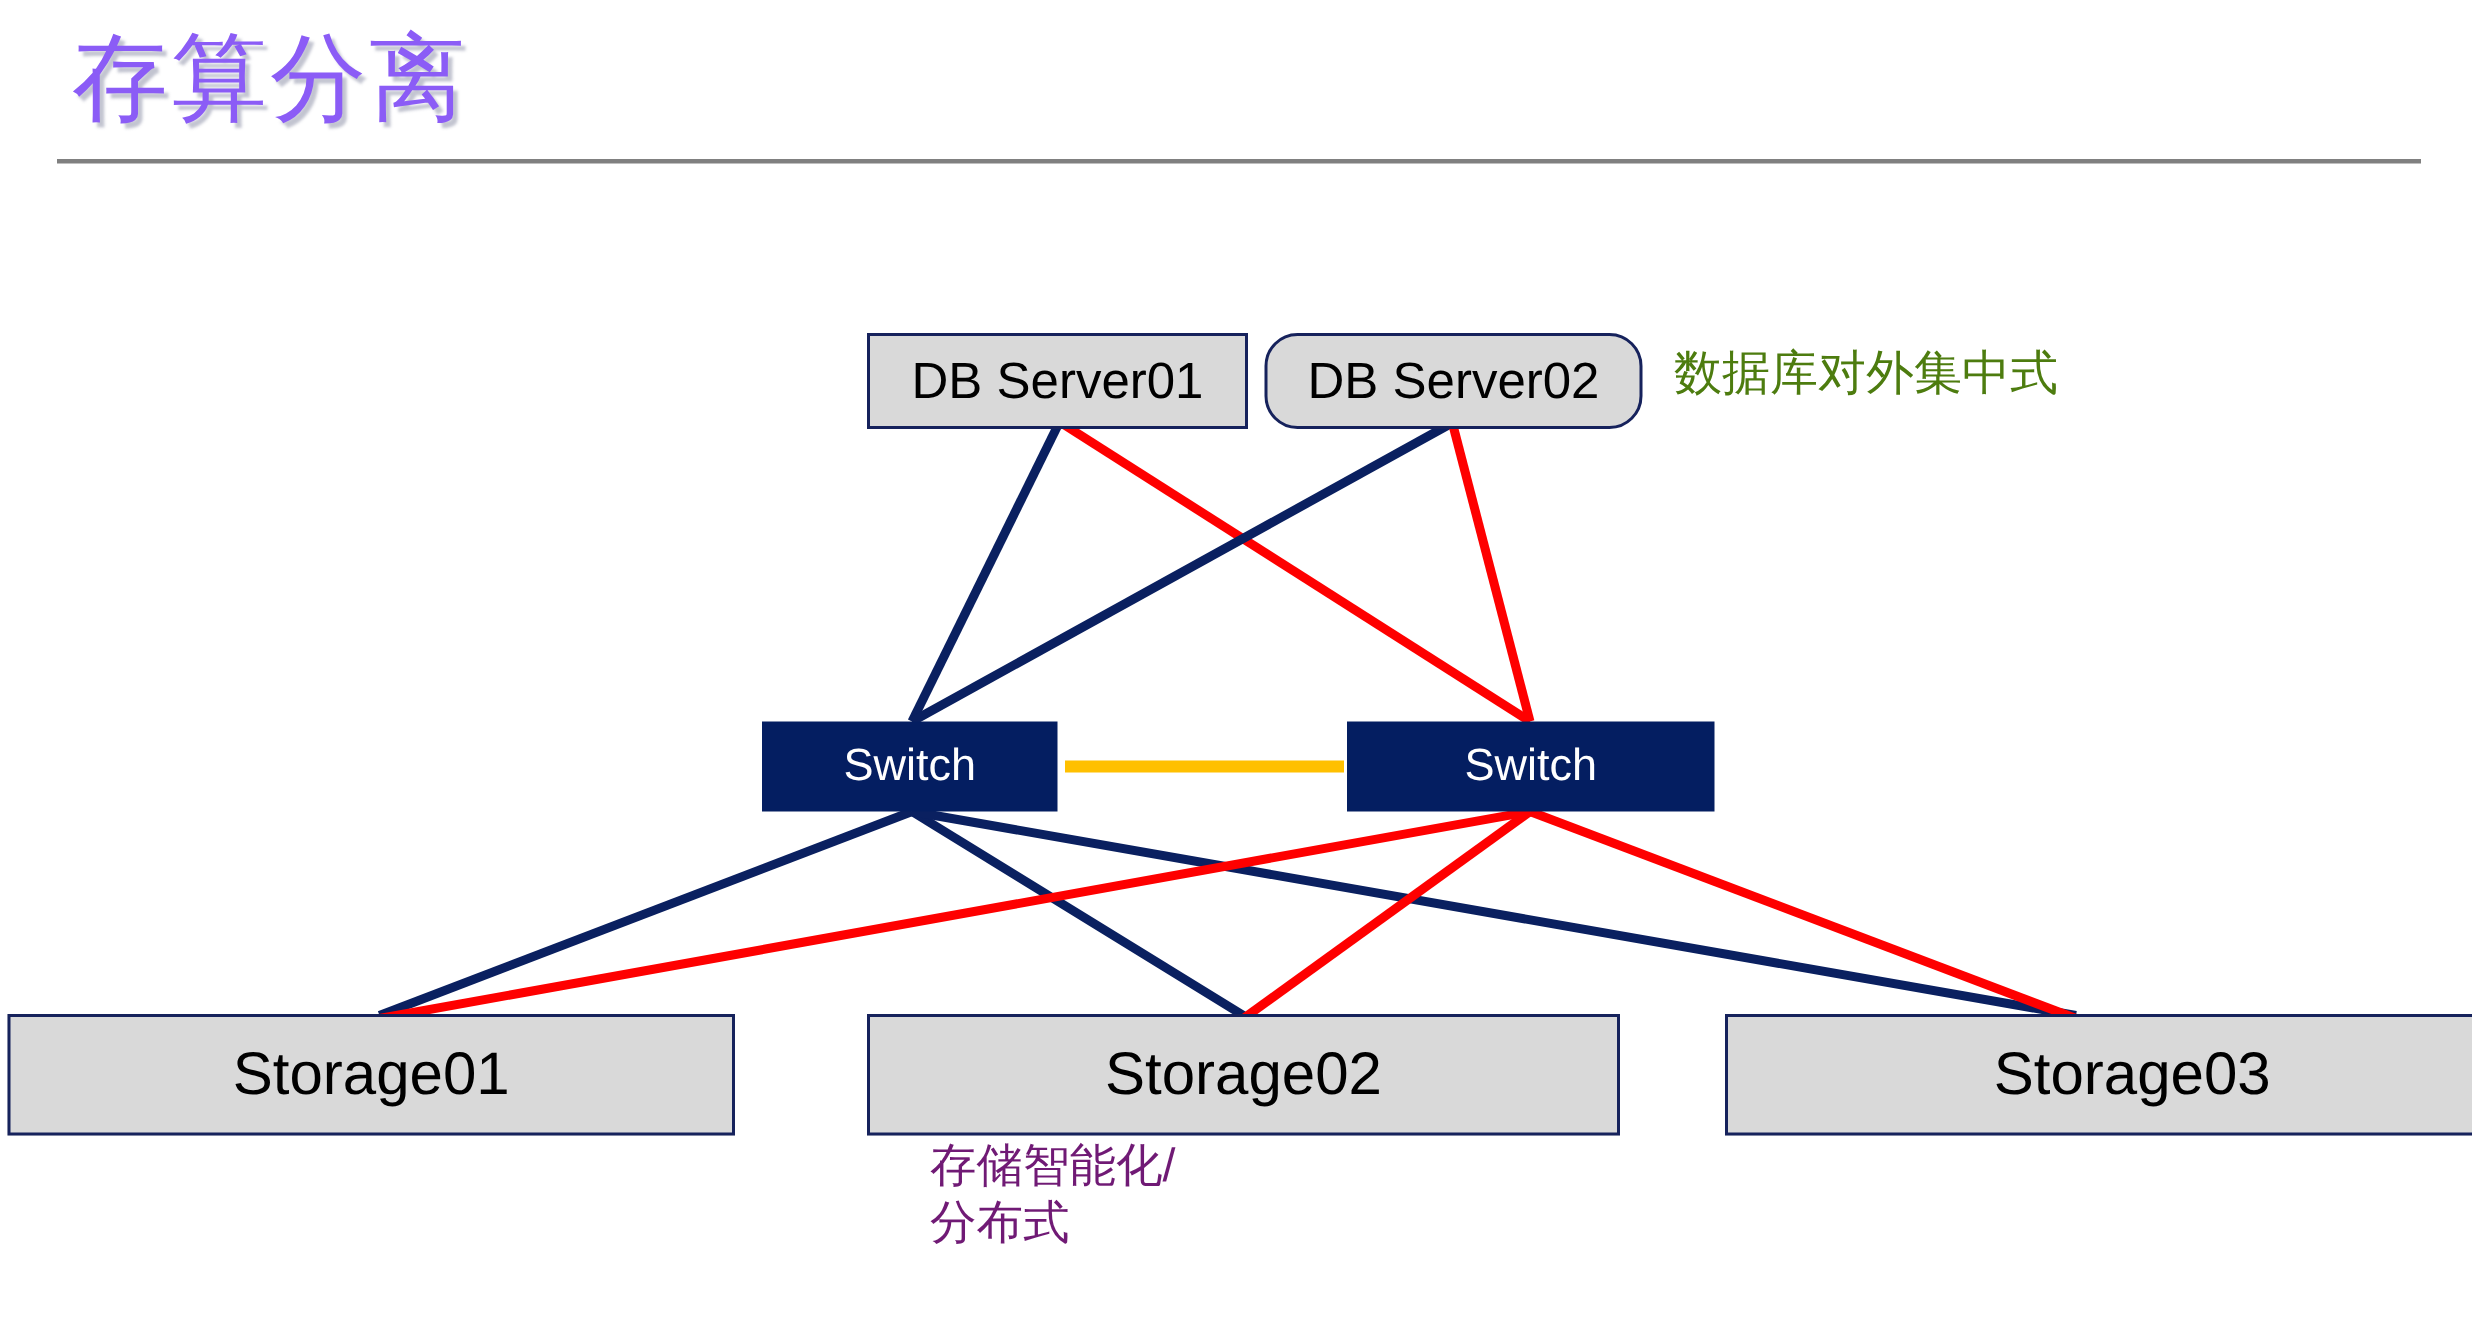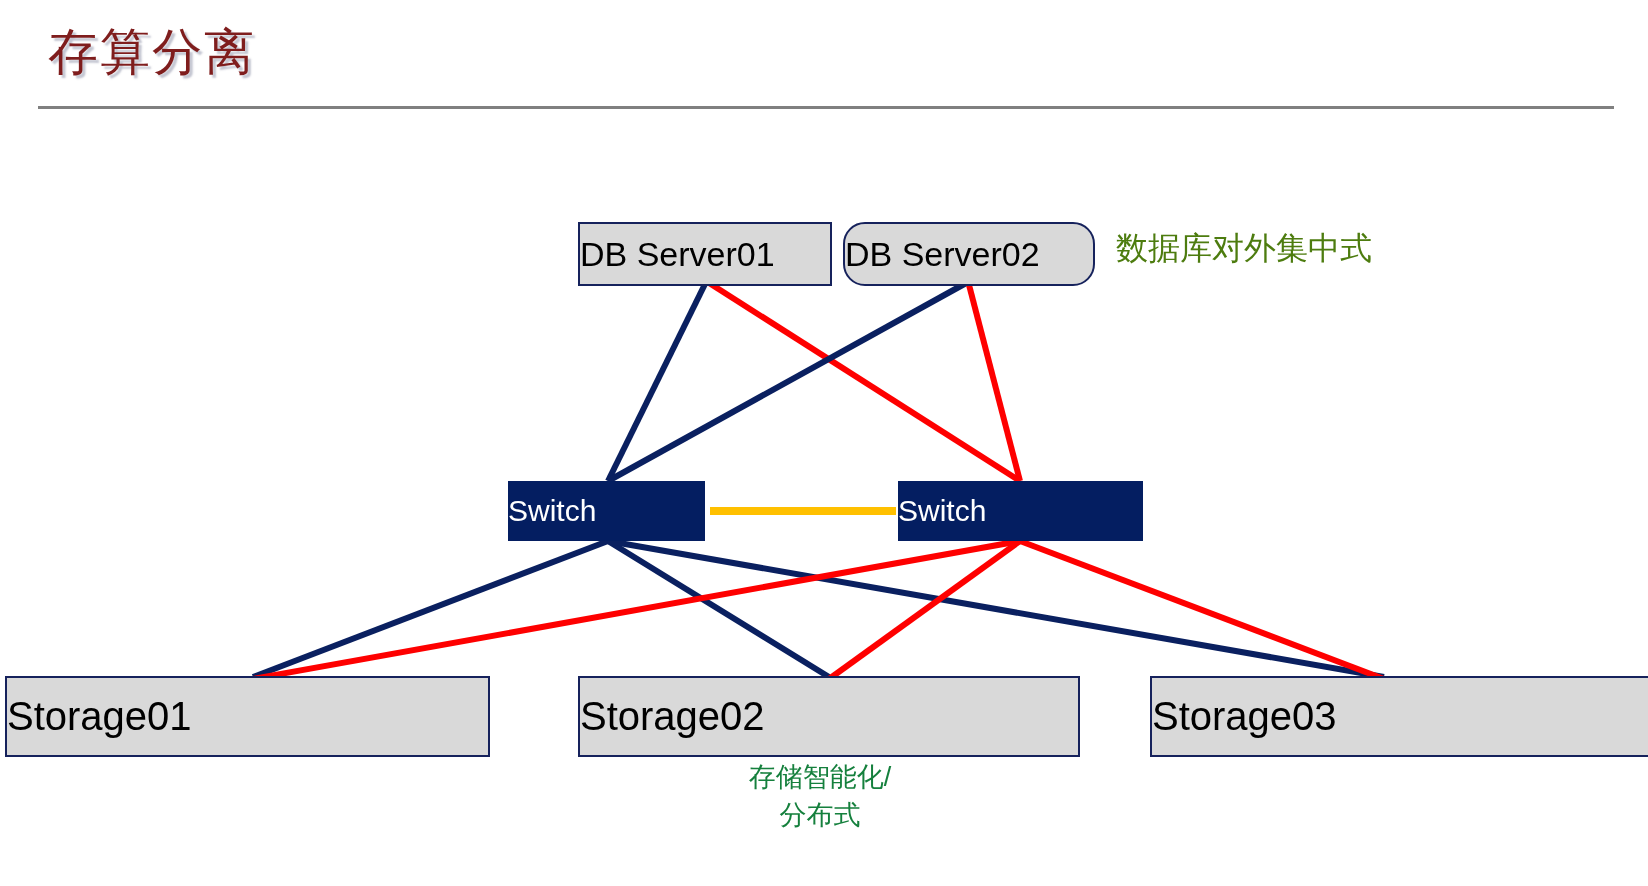--- a/index.html
+++ b/index.html
@@ -16,24 +16,24 @@
     height: 886px;
     background: #ffffff;
     overflow: hidden;
   }
 
   
   #slide-title {
     position: absolute;
     left: 48px;
     top: 6px;
-    font-size: 50px;
+    font-size: 64px;
     line-height: 92px;
     font-weight: 400;
-    color: #7f1d1d;
+    color: #8b5cf6;
     letter-spacing: 2px;
     text-shadow: 3px 3px 2px rgba(120,125,150,0.45);
     white-space: nowrap;
   }
   #title-rule {
     position: absolute;
     left: 38px;
     top: 106px;
     width: 1576px;
     height: 3px;
@@ -49,21 +49,21 @@
     height: 886px;
     pointer-events: none;
   }
 
   
   .node {
     position: absolute;
     box-sizing: border-box;
     display: flex;
     align-items: center;
-    justify-content: flex-start;
+    justify-content: center;
     text-align: center;
   }
   .node-grey {
     background: #d9d9d9;
     border: 2px solid #16225c;
     color: #000000;
   }
   .node-navy {
     background: #041e61;
     border: none;
@@ -91,24 +91,24 @@
     font-size: 32px;
     line-height: 44px;
     color: #4d7c0f;
     white-space: nowrap;
   }
   #annotation-storage {
     position: absolute;
     left: 620px;
     top: 758px;
     width: 400px;
-    text-align: center;
-    font-size: 27px;
+    text-align: left;
+    font-size: 31px;
     line-height: 38px;
-    color: #15803d;
+    color: #701a75;
   }
   #annotation-storage div { display: block; }
 </style>
 </head>
 <body>
 
 <div id="slide">
 
   <div id="slide-title">存算分离</div>
   <div id="title-rule"></div>

